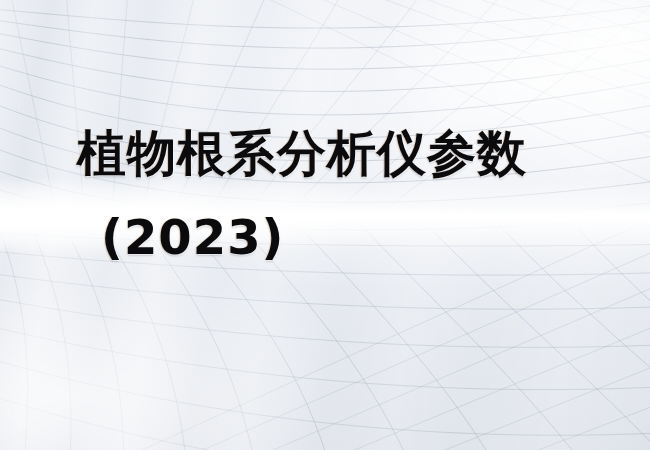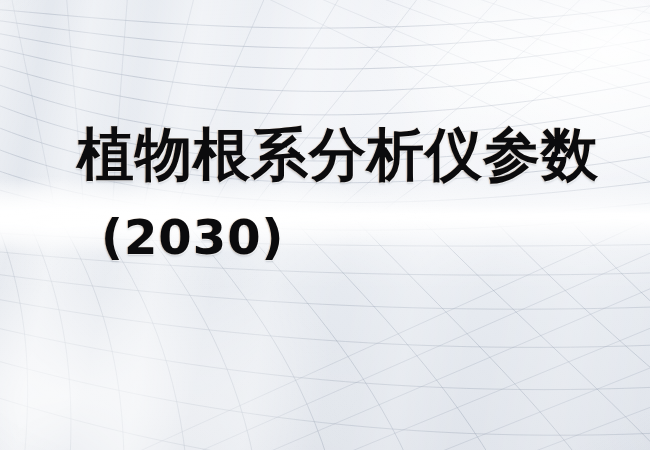--- a/index.html
+++ b/index.html
@@ -104,21 +104,21 @@
     white-space: nowrap;
     letter-spacing: 0.5px;
     text-shadow:
       1px 1px 0 rgba(255,255,255,0.55),
      -1px 0   1px rgba(196,126,58,0.30),
       0   2px 2px rgba(120,128,142,0.30);
   }
   .title-main {
     left: 77px;
     top: 125px;
-    font-size: 57px;
+    font-size: 49px;
     line-height: 58px;
     letter-spacing: 1px;
   }
   .title-sub {
     left: 101px;
     top: 208px;
     font-size: 48px;
     line-height: 58px;
     letter-spacing: 1px;
   }
@@ -228,16 +228,16 @@
   </div>
 
   <div class="bg-layer bg-bands"></div>
   <div class="bg-layer bg-pool"></div>
   <div class="bg-layer bg-streak"></div>
   <div class="bg-layer bg-streak-focus"></div>
   <div class="bg-layer bg-vignette"></div>
 
   <div class="title-block">
     <div class="title-line title-main">植物根系分析仪参数</div>
-    <div class="title-line title-sub">(2030)</div>
+    <div class="title-line title-sub">(2023)</div>
   </div>
 
 </div>
 
 </body></html>

